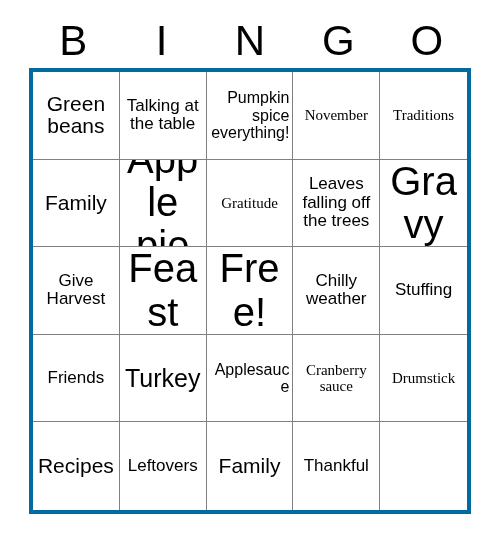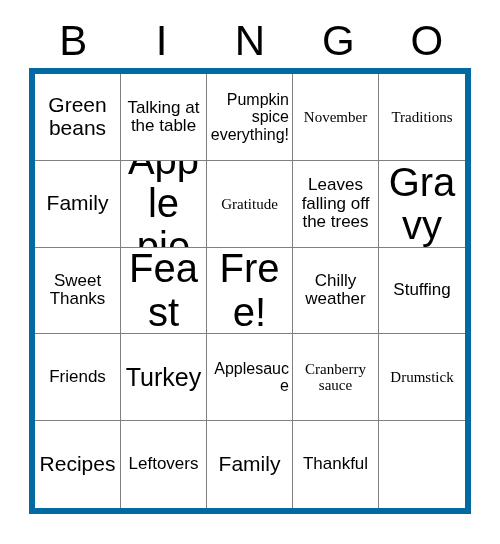--- a/index.html
+++ b/index.html
@@ -37,21 +37,21 @@
     color: #000;
     letter-spacing: 0;
   }
   
   #bingo-grid {
     position: absolute;
     left: 29px;
     top: 68px;
     width: 442px;
     height: 446px;
-    border: 6px solid #0369a1;
+    border: 4px solid #0369a1;
     display: grid;
     grid-template-columns: repeat(5, 1fr);
     grid-template-rows: repeat(5, 1fr);
     background: #ffffff;
   }
   .bingo-cell {
     border-right: 1px solid #808080;
     border-bottom: 1px solid #808080;
     display: flex;
     align-items: center;
@@ -116,21 +116,21 @@
       <div class="bingo-cell">
         <span class="cell-text fs-sm">Gratitude</span>
       </div>
       <div class="bingo-cell">
         <span class="cell-text fs-md">Leaves falling off the trees</span>
       </div>
       <div class="bingo-cell">
         <span class="cell-text fs-xxl">Gravy</span>
       </div>
       <div class="bingo-cell">
-        <span class="cell-text fs-md">Sweet Thanks</span>
+        <span class="cell-text fs-md">Give Harvest</span>
       </div>
       <div class="bingo-cell">
         <span class="cell-text fs-xxl">Feast</span>
       </div>
       <div class="bingo-cell">
         <span class="cell-text fs-xxl">Free!</span>
       </div>
       <div class="bingo-cell">
         <span class="cell-text fs-md">Chilly weather</span>
       </div>

